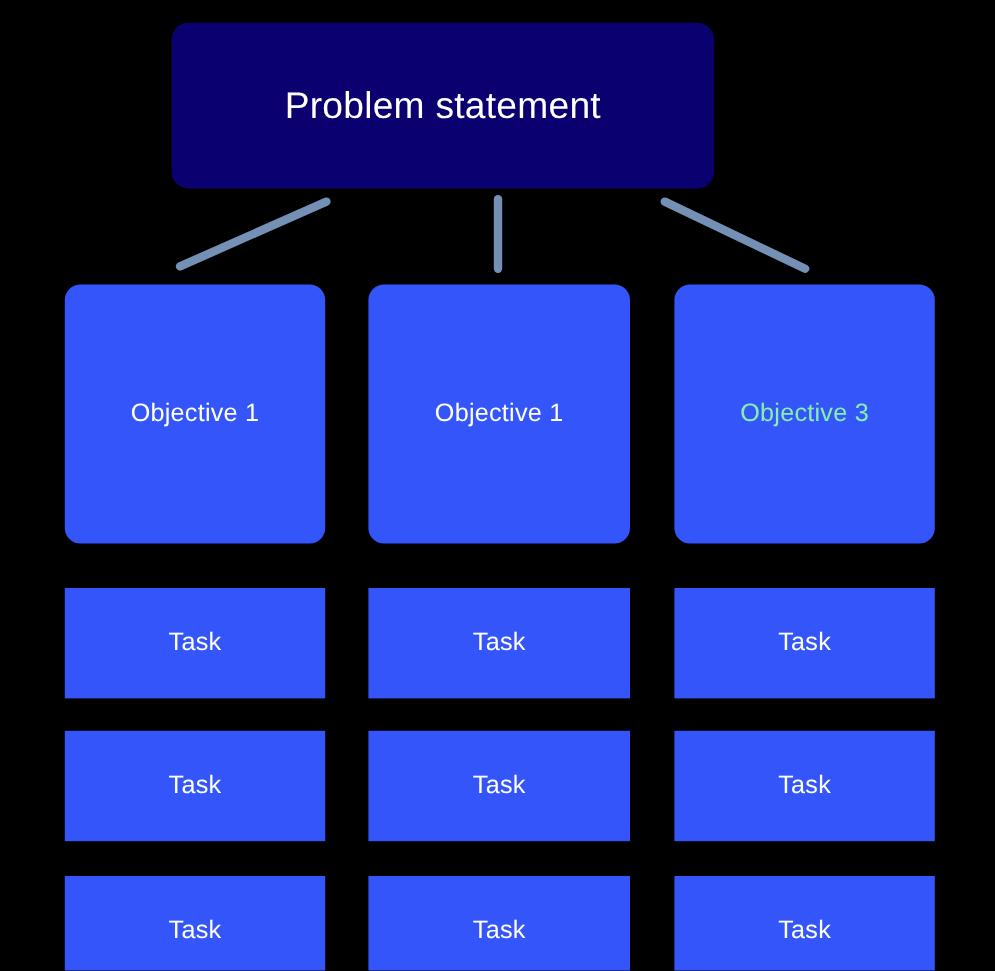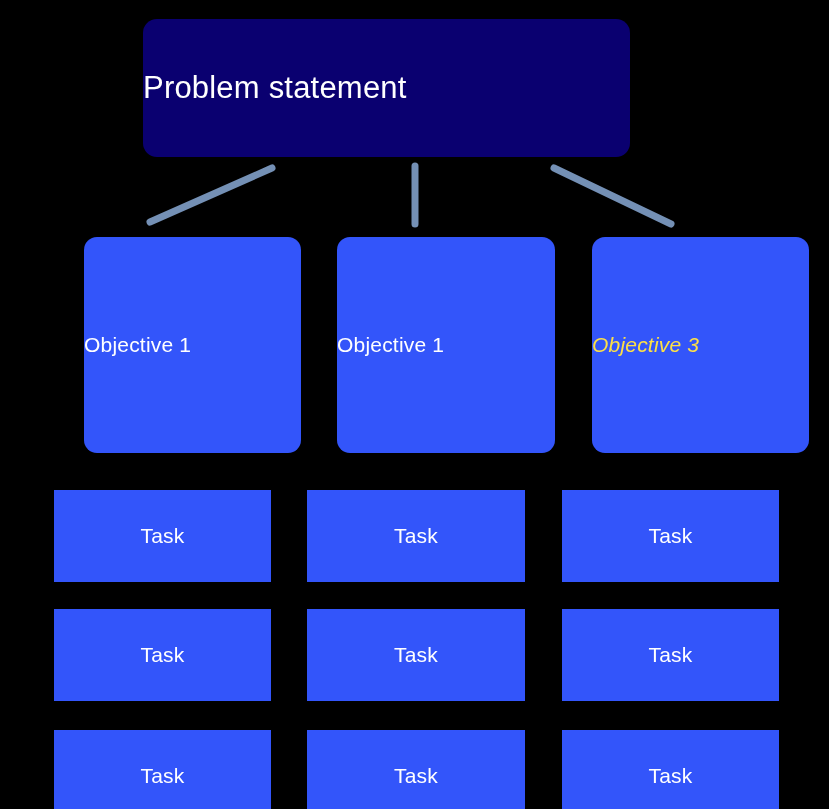--- a/index.html
+++ b/index.html
@@ -19,26 +19,27 @@
     height: 809px;
     background: #000000;
     overflow: hidden;
   }
 
   
   .root-node {
     position: absolute;
     left: 143px;
     top: 19px;
-    width: 487px;
+    width: 452px;
     height: 138px;
     background: #0a0070;
     border-radius: 14px;
     display: flex;
     align-items: center;
+    justify-content: center;
     box-sizing: border-box;
   }
   .root-label {
     color: #ffffff;
     font-size: 31px;
     font-weight: 300;
     letter-spacing: 0.2px;
     line-height: 1.1;
     text-align: center;
     white-space: nowrap;
@@ -63,23 +64,22 @@
   .column-1 { left: 307px; width: 218px; }
   .column-2 { left: 562px; width: 217px; }
 
   .objective-node {
     width: 100%;
     height: 216px;
     background: #3355fa;
     border-radius: 13px;
     display: flex;
     align-items: center;
-    justify-content: flex-start;
+    justify-content: center;
     box-sizing: border-box;
-    margin-left: 30px;
   }
   .objective-label {
     color: #ffffff;
     font-size: 21px;
     font-weight: 300;
     letter-spacing: 0.2px;
     text-align: center;
     white-space: nowrap;
   }
 
@@ -155,21 +155,21 @@
         <span class="task-label" style="color: rgb(255, 255, 255);">Task</span>
       </li>
       <li class="task-node row-2" style="background: rgb(51, 85, 250);">
         <span class="task-label" style="color: rgb(255, 255, 255);">Task</span>
       </li>
     </ul>
   </div>
 
   <div class="column column-2">
     <div class="objective-node" style="background: rgb(51, 85, 250);">
-      <span class="objective-label" style="color: #fde047; font-style: italic;">Objective 3</span>
+      <span class="objective-label" style="color: #86efac;">Objective 3</span>
     </div>
     <ul class="task-list">
       <li class="task-node row-0" style="background: rgb(51, 85, 250);">
         <span class="task-label" style="color: rgb(255, 255, 255);">Task</span>
       </li>
       <li class="task-node row-1" style="background: rgb(51, 85, 250);">
         <span class="task-label" style="color: rgb(255, 255, 255);">Task</span>
       </li>
       <li class="task-node row-2" style="background: rgb(51, 85, 250);">
         <span class="task-label" style="color: rgb(255, 255, 255);">Task</span>

